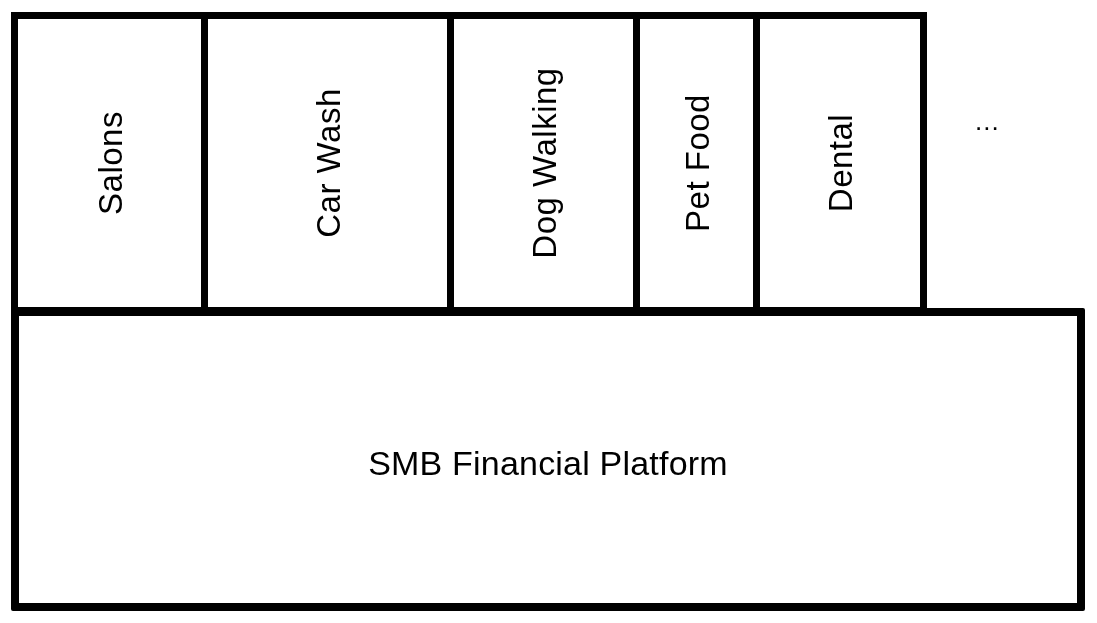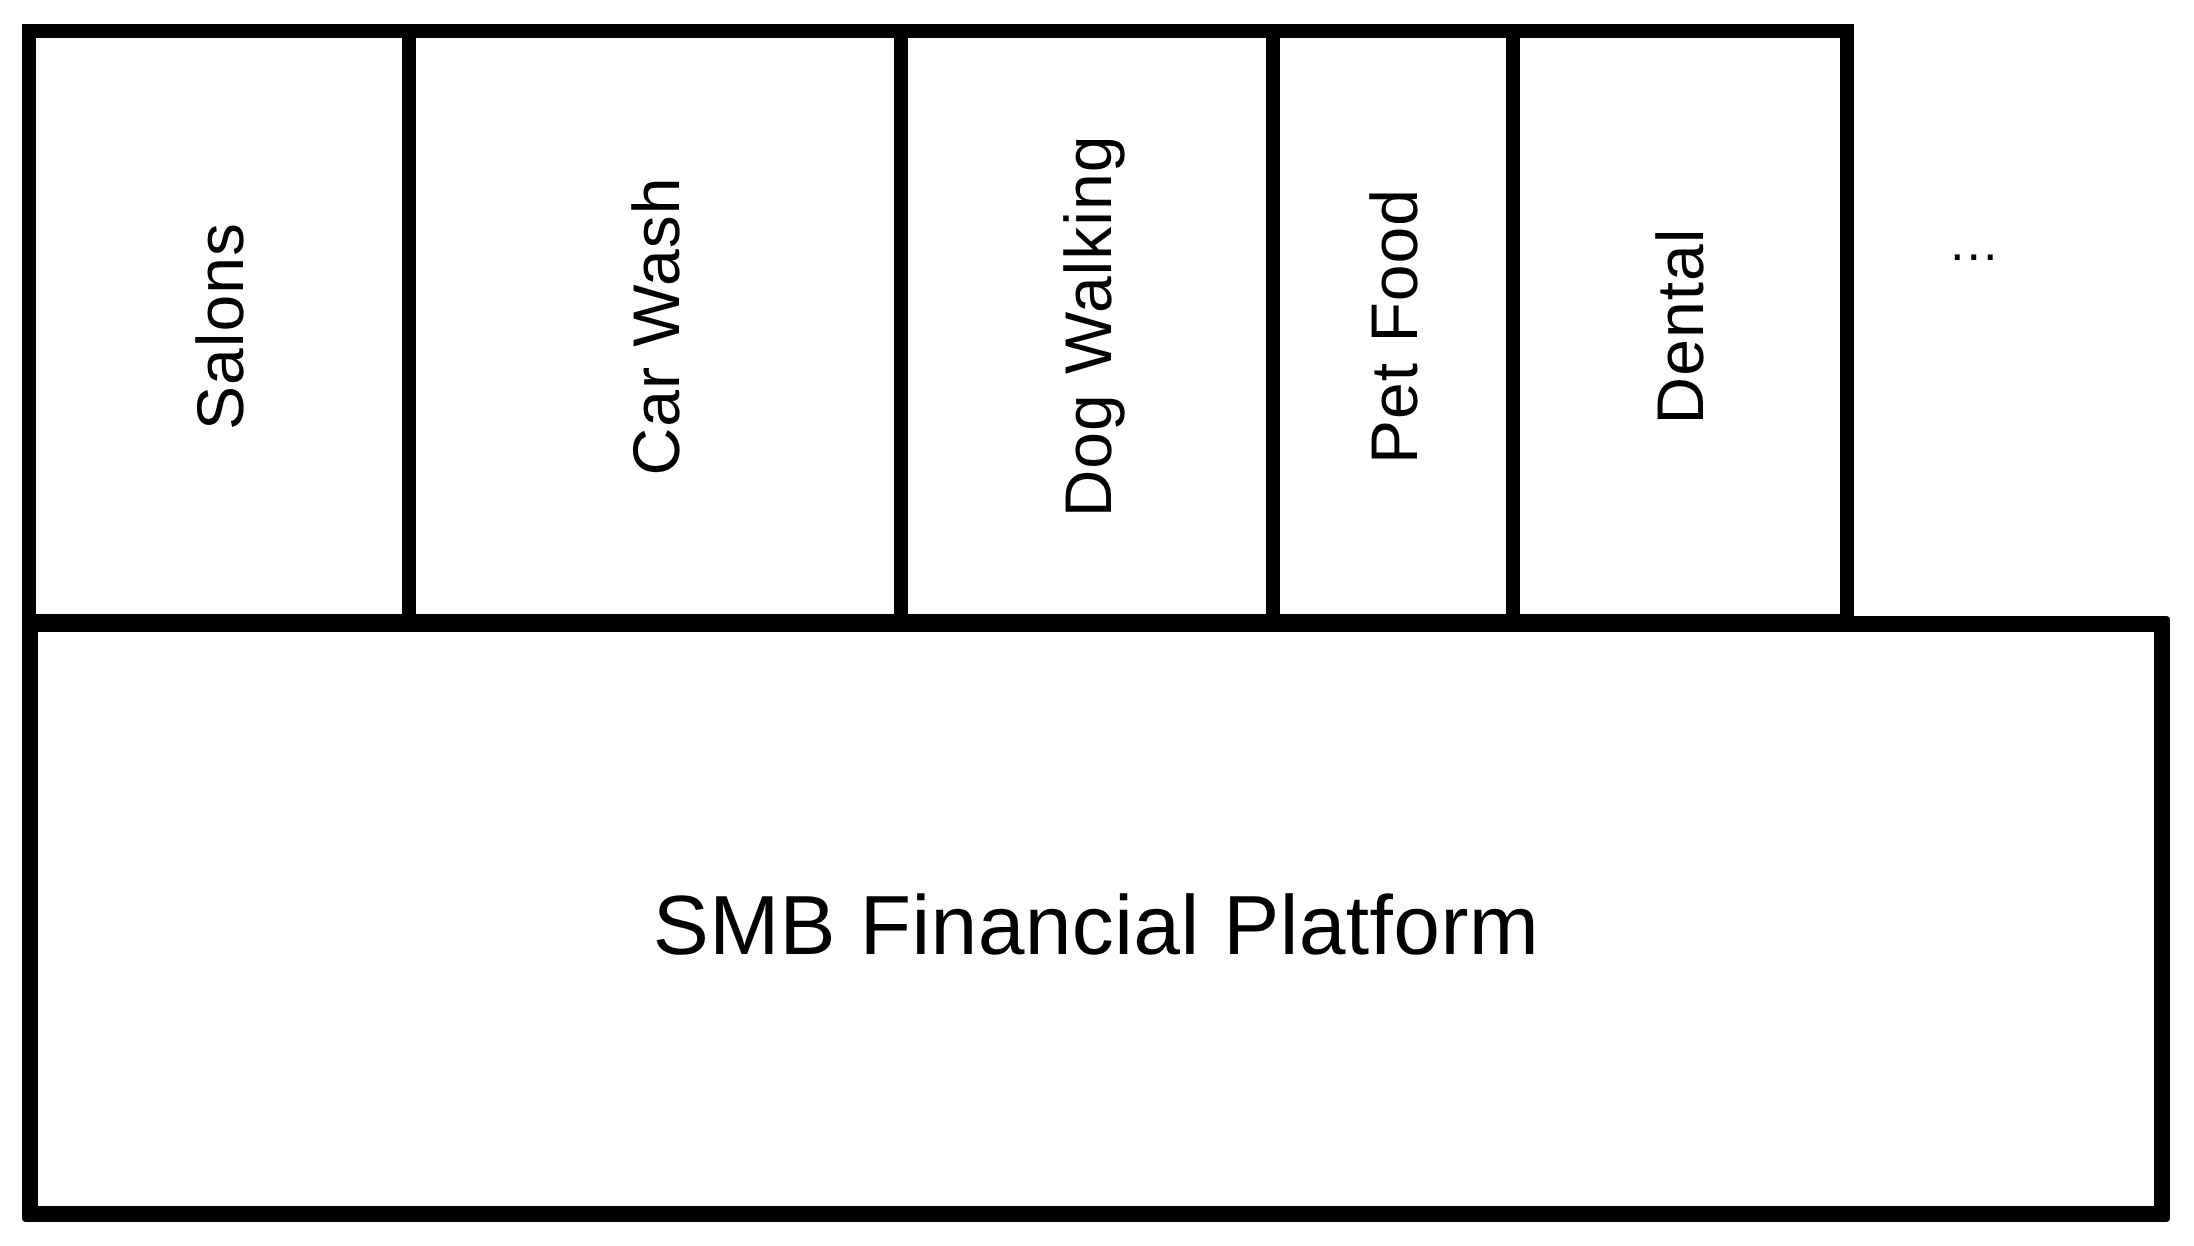--- a/index.html
+++ b/index.html
@@ -54,21 +54,21 @@
       height: 303px;
       box-sizing: border-box;
       border: 8px solid #000;
       border-radius: 2px;
       background: #fff;
       display: flex;
       align-items: center;
       justify-content: center;
     }
     .platform-label {
-      font-size: 42px;
+      font-size: 34px;
       line-height: 1;
       margin-top: 6px;
       letter-spacing: 0.2px;
     }
   </style>
 </head>
 <body>
 
 <div class="diagram">
 

